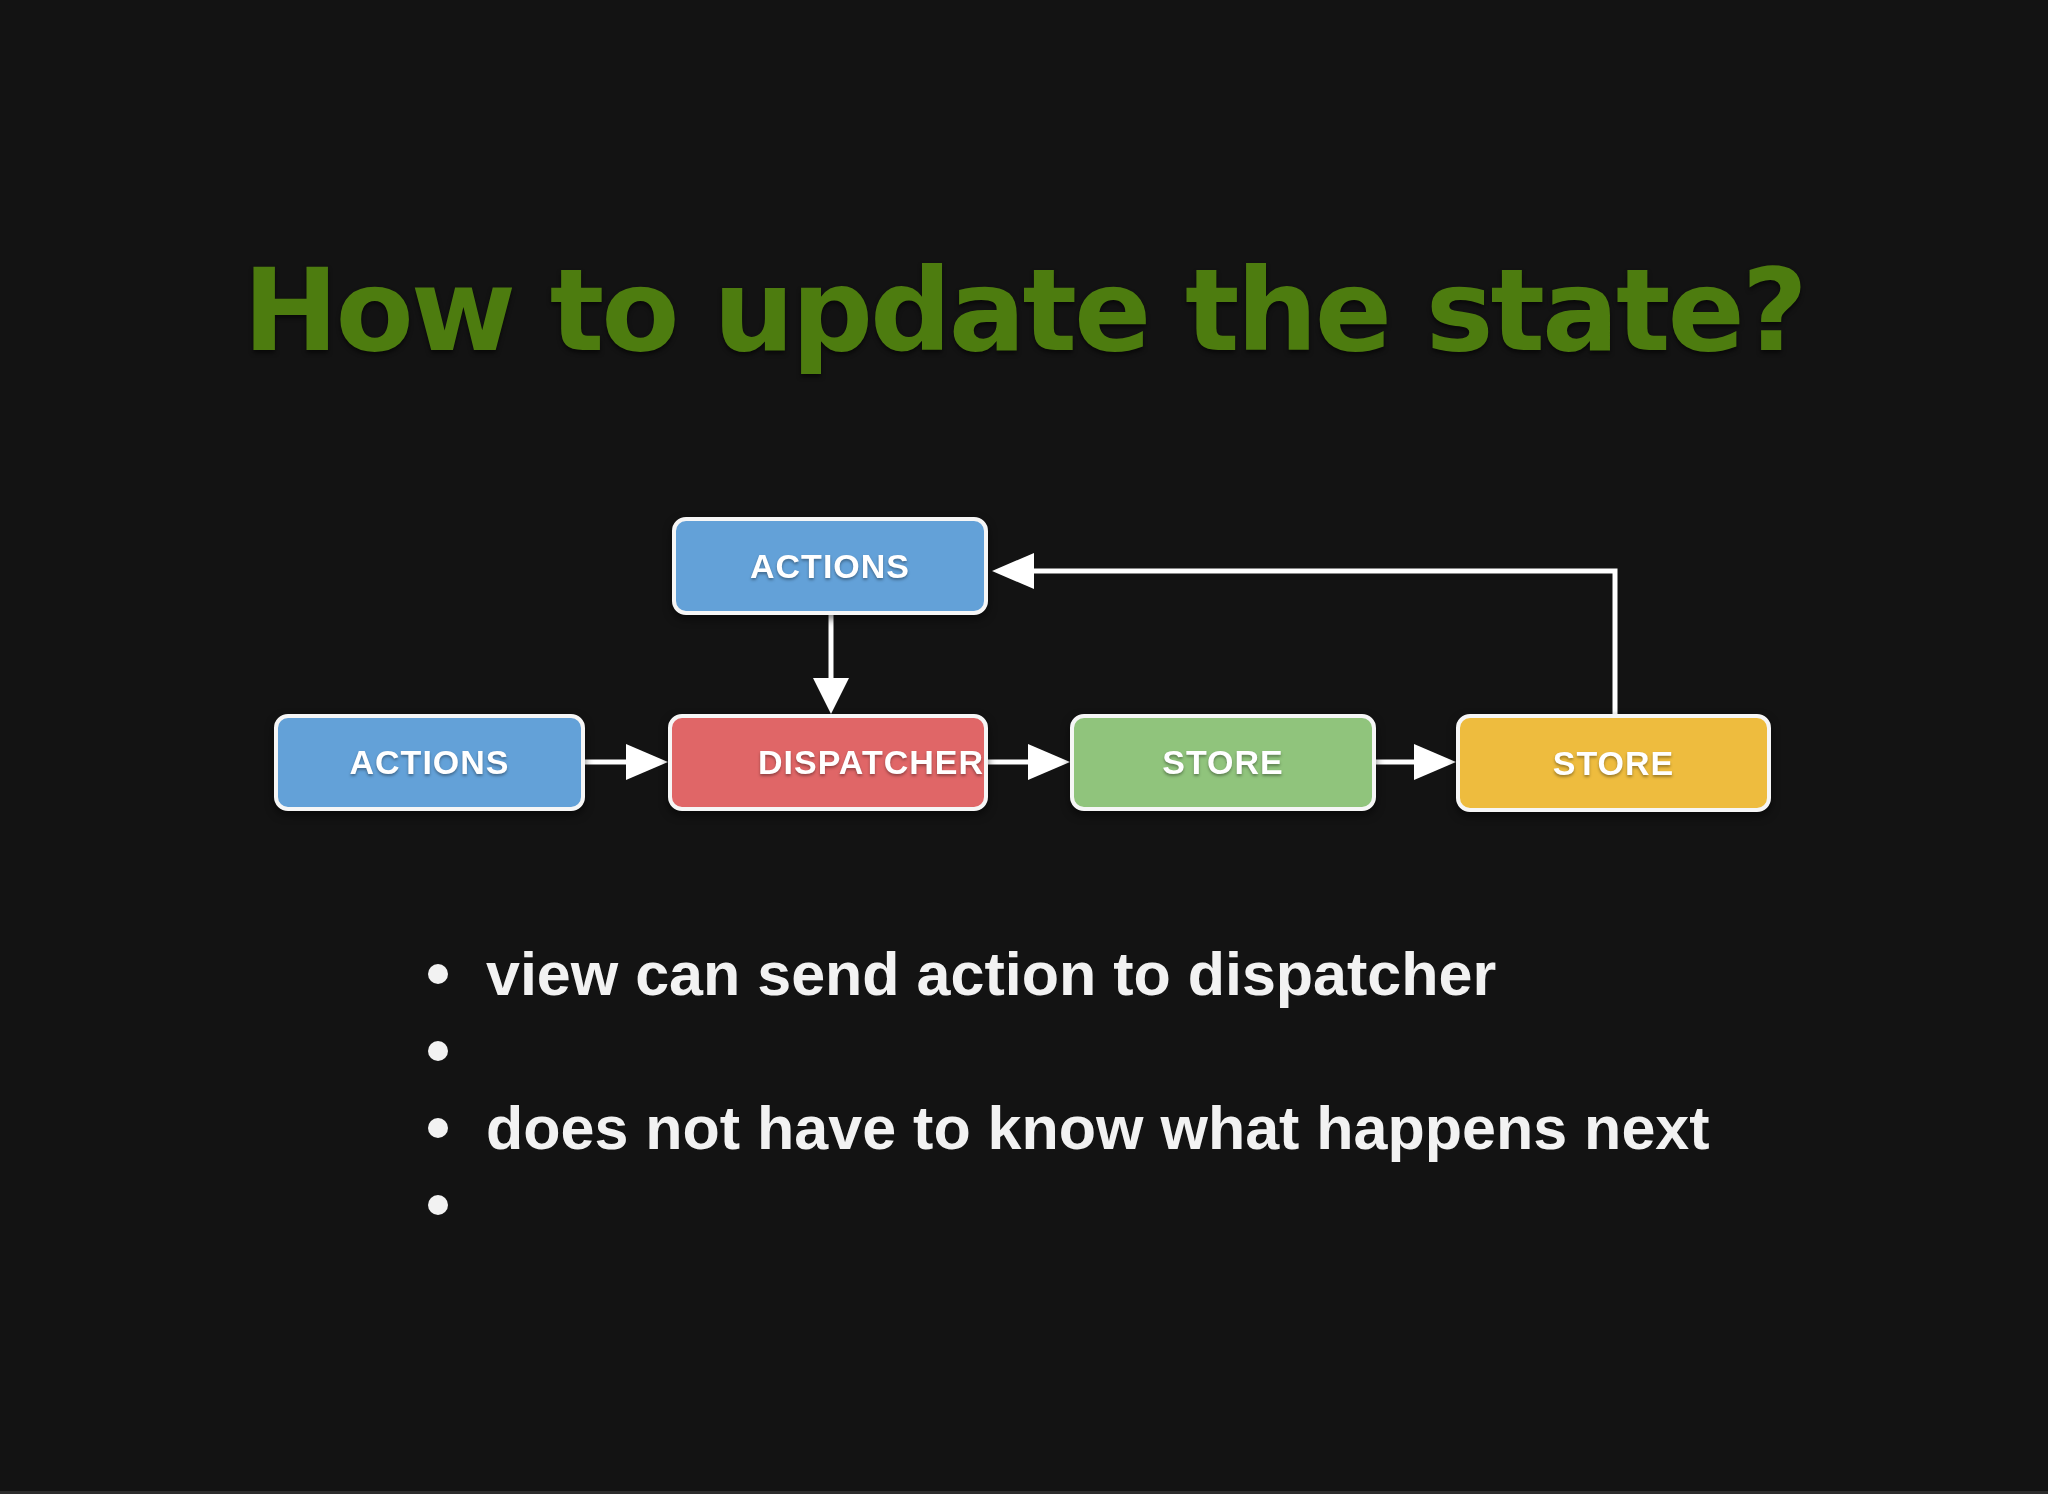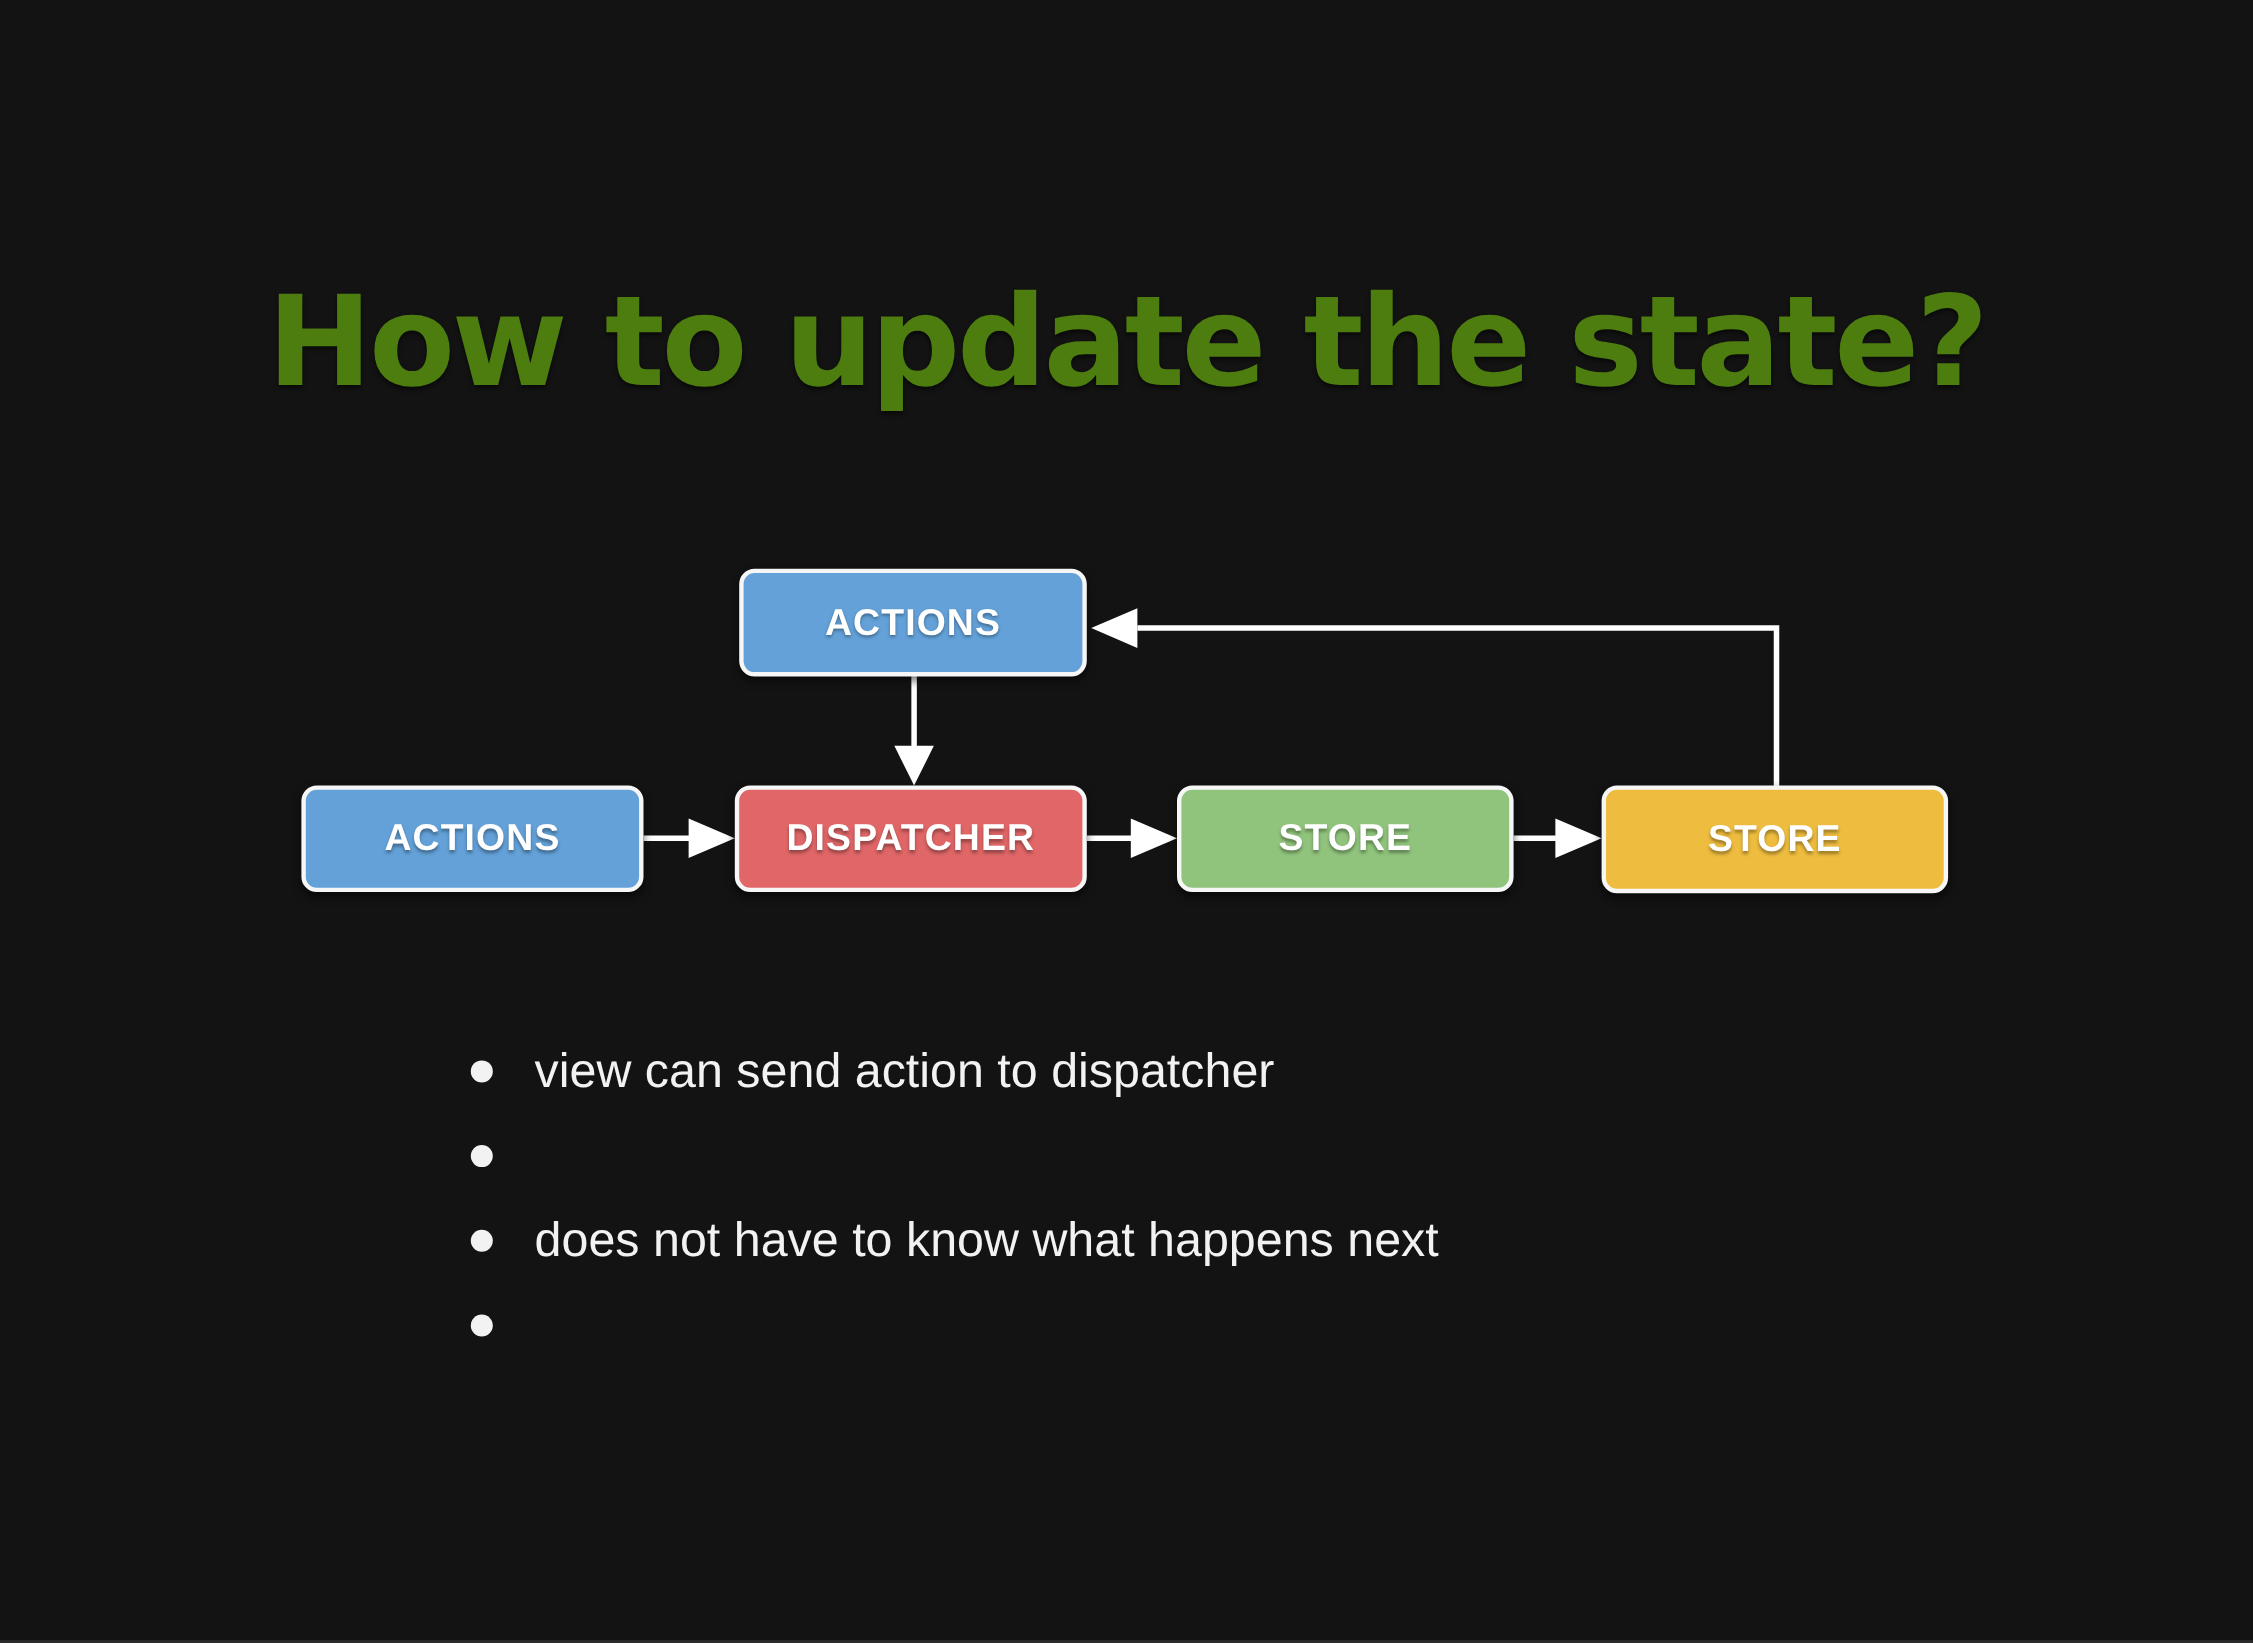--- a/index.html
+++ b/index.html
@@ -43,22 +43,22 @@
   .node-store{left:1070px;top:714px;width:306px;height:97px;}
   .node-view{left:1456px;top:714px;width:315px;height:98px;}
   .bullets{
     position:absolute;left:428px;top:935px;
     list-style:none;margin:0;padding:0;
   }
   .bullets li{
     height:77px;
     display:flex;align-items:center;
     color:#f2f2f2;
-    font-size:44px;
-    font-weight:400;
+    font-size:61px;
+    font-weight:700;
   }
   .bullets .dot{
     width:20px;height:20px;border-radius:50%;
     background:#f2f2f2;
     margin-right:38px;
     flex:0 0 auto;
   }
   .bottom-edge{
     position:absolute;left:0;bottom:0;width:2048px;height:3px;
     background:#2c2c2c;
@@ -97,21 +97,21 @@
       <polygon points="992,571 1034,553 1034,589"></polygon>
     </g>
   </svg>
 
   <div class="node node-actions-top" style="background-color: rgb(99, 161, 216);">
     <span>ACTIONS</span>
   </div>
   <div class="node node-actions-left" style="background-color: rgb(99, 161, 216);">
     <span>ACTIONS</span>
   </div>
-  <div class="node node-dispatcher" style="background-color: rgb(224, 102, 103);">
+  <div class="node node-dispatcher" style="background-color: rgb(224, 102, 103); justify-content: flex-end;">
     <span>DISPATCHER</span>
   </div>
   <div class="node node-store" style="background-color: rgb(144, 196, 124);">
     <span>STORE</span>
   </div>
   <div class="node node-view" style="background-color: rgb(238, 188, 62);">
     <span>STORE</span>
   </div>
 </div>
 

